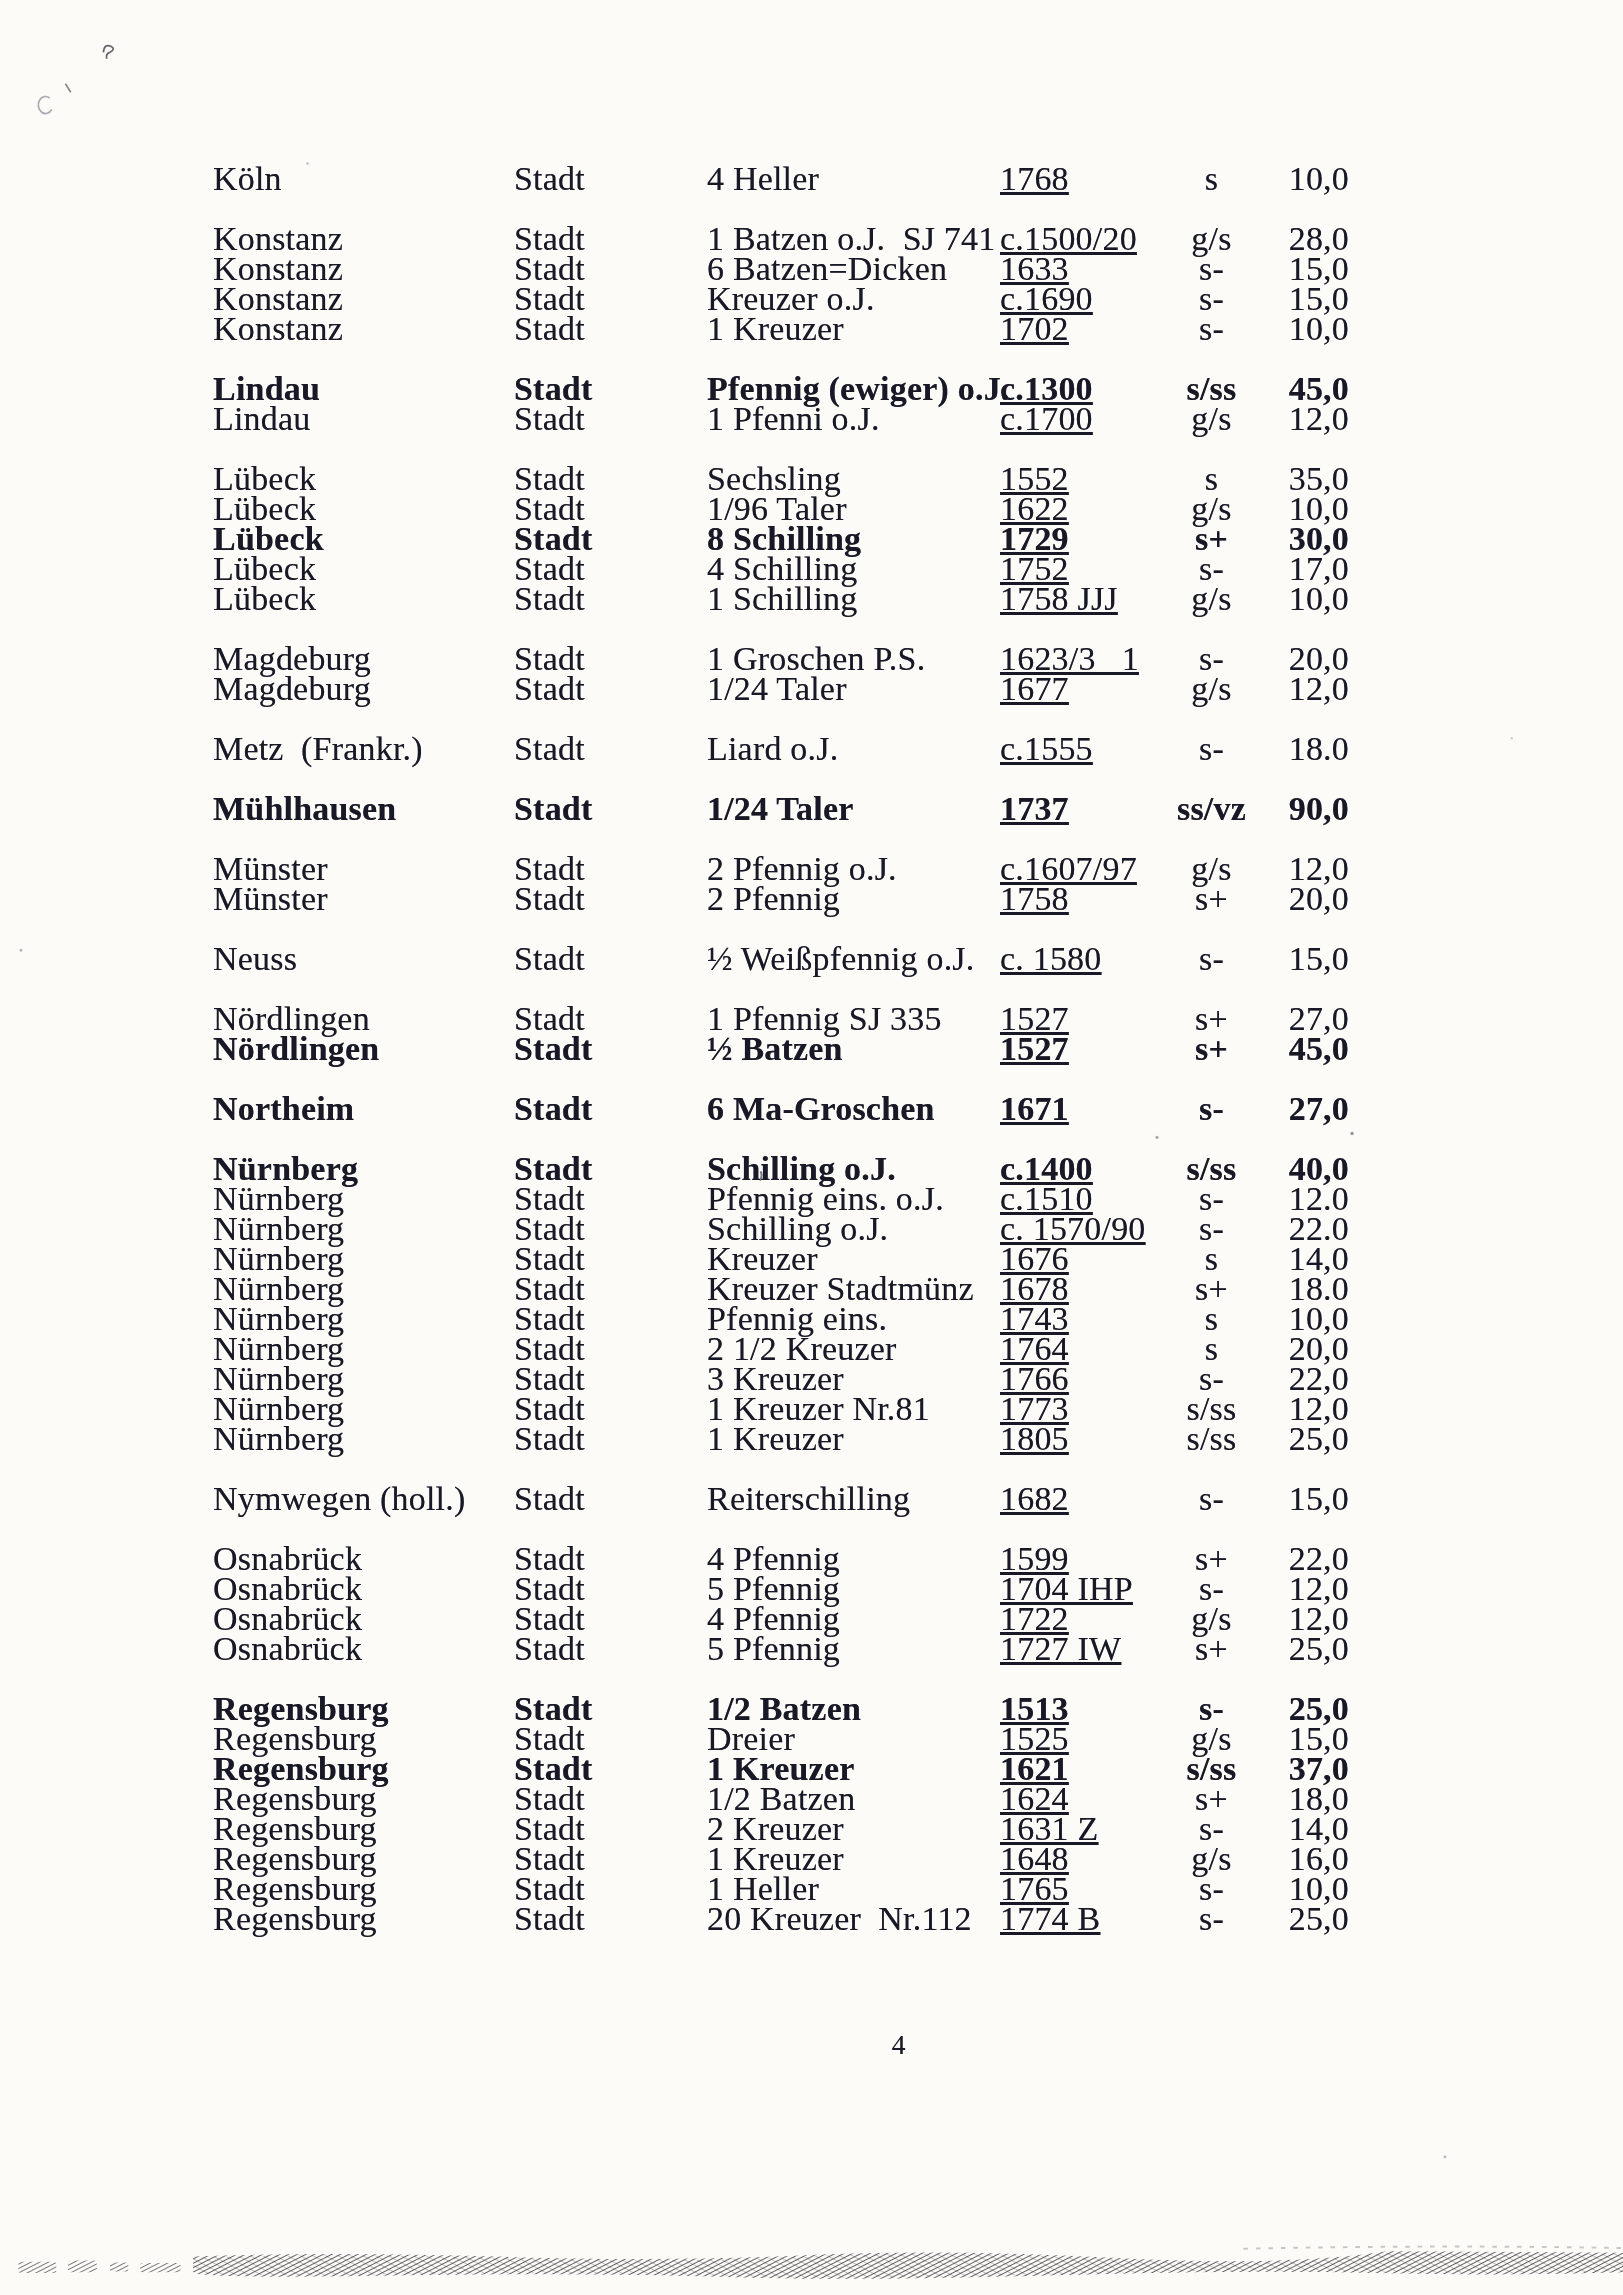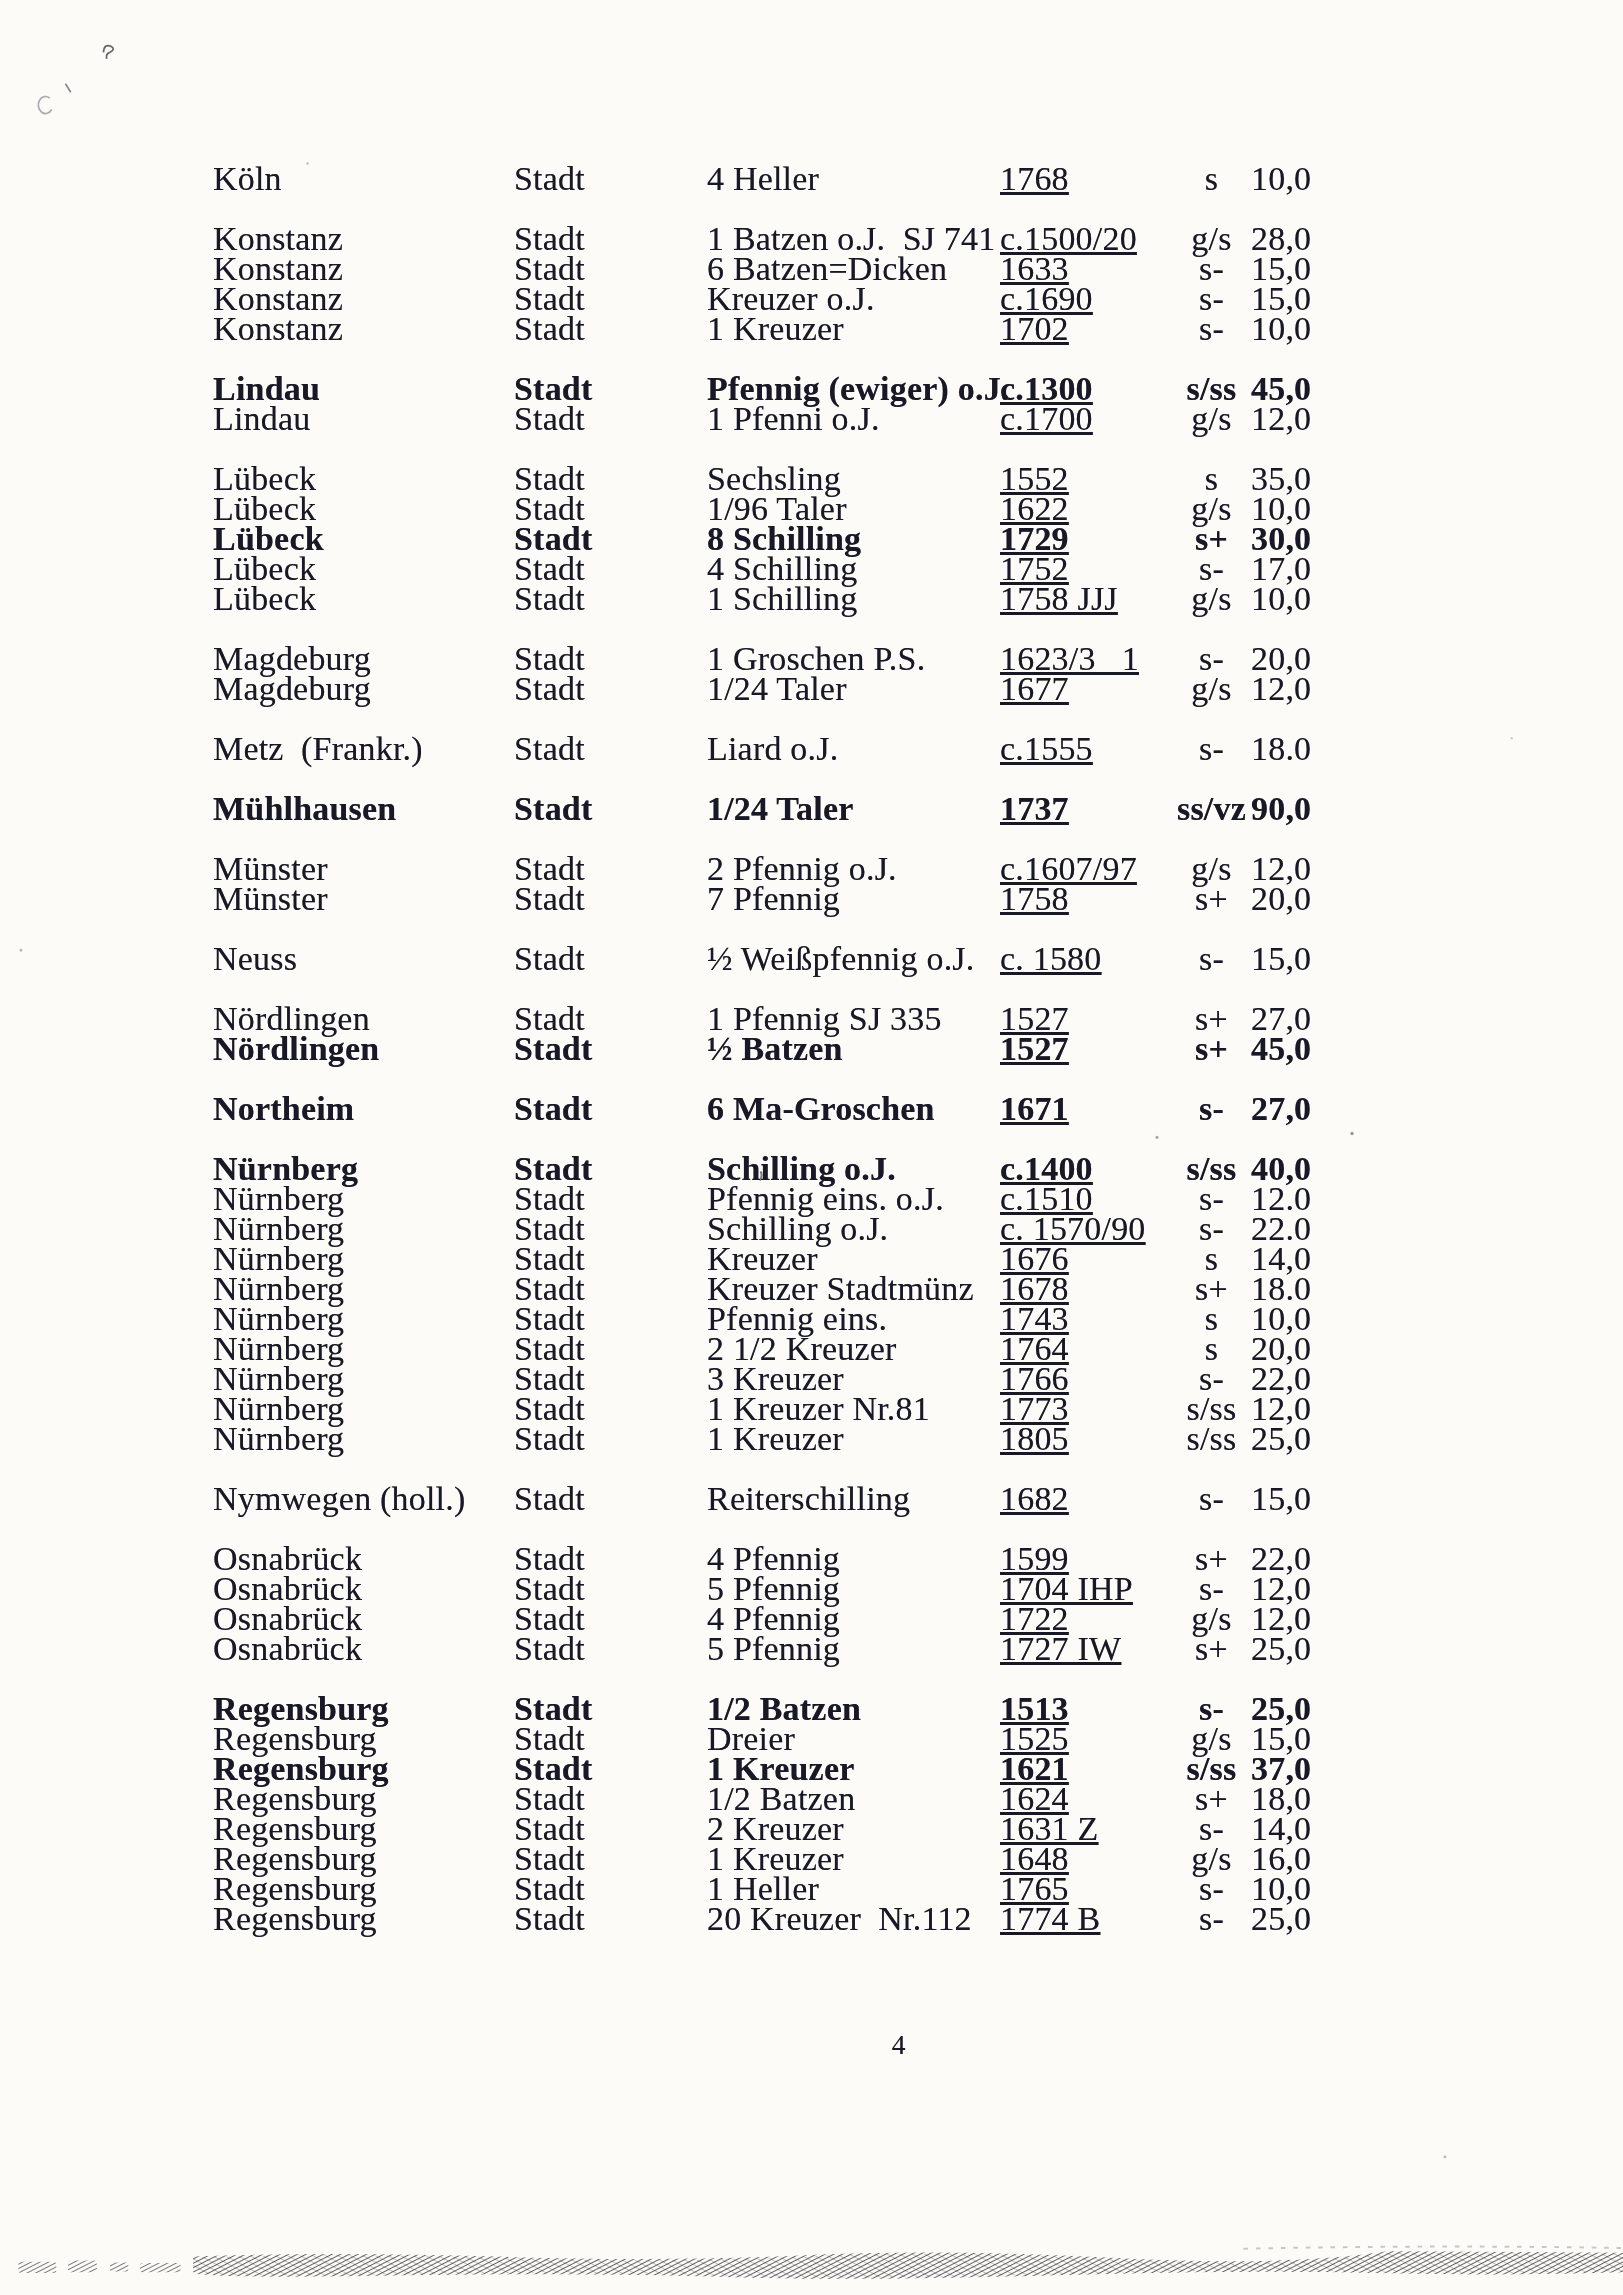--- a/index.html
+++ b/index.html
@@ -23,21 +23,21 @@
     text-shadow: 0 0 0.4px rgba(24,24,38,0.55);
   }
   .row { display: flex; height: 30px; line-height: 30px; white-space: pre; }
   .row.bold { font-weight: 700; }
   .group-gap { height: 30px; }
   .c-city          { width: 301px; }
   .c-type          { width: 193px; }
   .c-denomination  { width: 293px; }
   .c-year          { width: 172px; text-decoration: underline; }
   .c-grade         { width: 79px; text-align: center; }
-  .c-price         { width: 98px; }
+  .c-price         { width: 98px; text-align: right; }
   .page-number {
     position: absolute;
     left: 871px; top: 2029px; width: 55px;
     text-align: center;
     font-size: 27.5px;
     text-shadow: 0 0 0.4px rgba(24,24,38,0.55);
   }
   .specks-layer, .scan-band {
     position: absolute; left: 0;
     pointer-events: none;
@@ -81,21 +81,21 @@
       <div class="row"><span class="c-city">Lübeck</span><span class="c-type">Stadt</span><span class="c-denomination">1 Schilling</span><span class="c-year">1758 JJJ</span><span class="c-grade">g/s</span><span class="c-price">10,0</span></div>
       <div class="group-gap"></div>
       <div class="row"><span class="c-city">Magdeburg</span><span class="c-type">Stadt</span><span class="c-denomination">1 Groschen P.S.</span><span class="c-year">1623/3   1</span><span class="c-grade">s-</span><span class="c-price">20,0</span></div>
       <div class="row"><span class="c-city">Magdeburg</span><span class="c-type">Stadt</span><span class="c-denomination">1/24 Taler</span><span class="c-year">1677</span><span class="c-grade">g/s</span><span class="c-price">12,0</span></div>
       <div class="group-gap"></div>
       <div class="row"><span class="c-city">Metz  (Frankr.)</span><span class="c-type">Stadt</span><span class="c-denomination">Liard o.J.</span><span class="c-year">c.1555</span><span class="c-grade">s-</span><span class="c-price">18.0</span></div>
       <div class="group-gap"></div>
       <div class="row bold"><span class="c-city">Mühlhausen</span><span class="c-type">Stadt</span><span class="c-denomination">1/24 Taler</span><span class="c-year">1737</span><span class="c-grade">ss/vz</span><span class="c-price">90,0</span></div>
       <div class="group-gap"></div>
       <div class="row"><span class="c-city">Münster</span><span class="c-type">Stadt</span><span class="c-denomination">2 Pfennig o.J.</span><span class="c-year">c.1607/97</span><span class="c-grade">g/s</span><span class="c-price">12,0</span></div>
-      <div class="row"><span class="c-city">Münster</span><span class="c-type">Stadt</span><span class="c-denomination">7 Pfennig</span><span class="c-year">1758</span><span class="c-grade">s+</span><span class="c-price">20,0</span></div>
+      <div class="row"><span class="c-city">Münster</span><span class="c-type">Stadt</span><span class="c-denomination">2 Pfennig</span><span class="c-year">1758</span><span class="c-grade">s+</span><span class="c-price">20,0</span></div>
       <div class="group-gap"></div>
       <div class="row"><span class="c-city">Neuss</span><span class="c-type">Stadt</span><span class="c-denomination">½ Weißpfennig o.J.</span><span class="c-year">c. 1580</span><span class="c-grade">s-</span><span class="c-price">15,0</span></div>
       <div class="group-gap"></div>
       <div class="row"><span class="c-city">Nördlingen</span><span class="c-type">Stadt</span><span class="c-denomination">1 Pfennig SJ 335</span><span class="c-year">1527</span><span class="c-grade">s+</span><span class="c-price">27,0</span></div>
       <div class="row bold"><span class="c-city">Nördlingen</span><span class="c-type">Stadt</span><span class="c-denomination">½ Batzen</span><span class="c-year">1527</span><span class="c-grade">s+</span><span class="c-price">45,0</span></div>
       <div class="group-gap"></div>
       <div class="row bold"><span class="c-city">Northeim</span><span class="c-type">Stadt</span><span class="c-denomination">6 Ma-Groschen</span><span class="c-year">1671</span><span class="c-grade">s-</span><span class="c-price">27,0</span></div>
       <div class="group-gap"></div>
       <div class="row bold"><span class="c-city">Nürnberg</span><span class="c-type">Stadt</span><span class="c-denomination">Schilling o.J.</span><span class="c-year">c.1400</span><span class="c-grade">s/ss</span><span class="c-price">40,0</span></div>
       <div class="row"><span class="c-city">Nürnberg</span><span class="c-type">Stadt</span><span class="c-denomination">Pfennig eins. o.J.</span><span class="c-year">c.1510</span><span class="c-grade">s-</span><span class="c-price">12.0</span></div>

